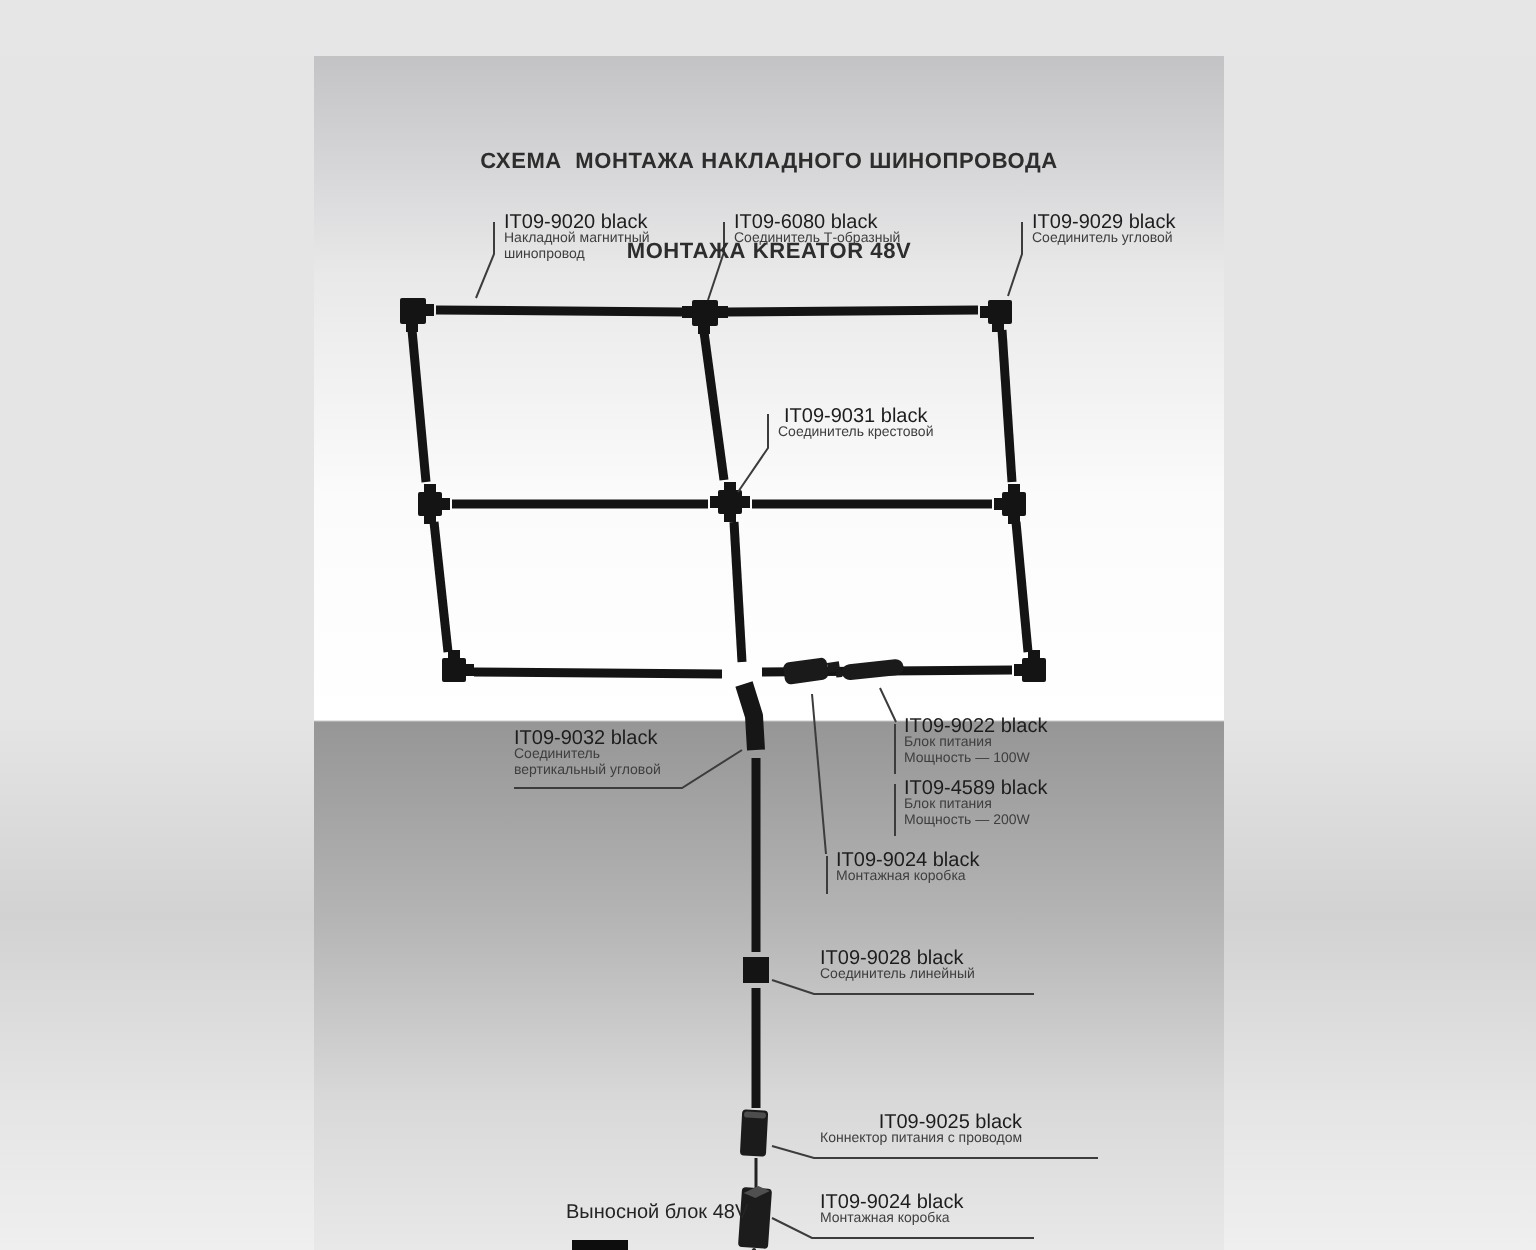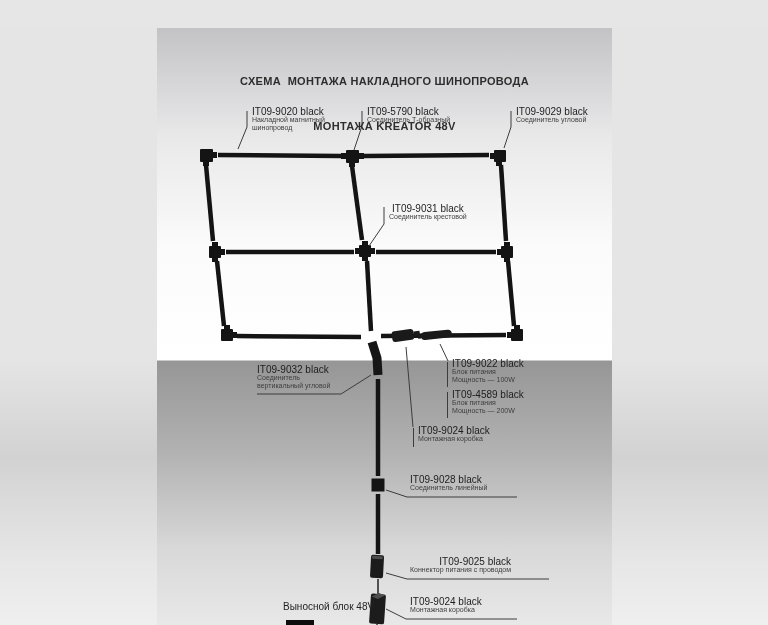--- a/index.html
+++ b/index.html
@@ -153,21 +153,21 @@
     <div>МОНТАЖА KREATOR 48V</div>
   </div>
 
   <div class="lbl" style="left:252px; top:80px;">
     <div class="part">IT09-9020 black</div>
     <div class="desc">Накладной магнитный</div>
     <div class="desc">шинопровод</div>
   </div>
 
   <div class="lbl" style="left:367px; top:80px;">
-    <div class="part">IT09-5790 black</div>
+    <div class="part">IT09-6080 black</div>
     <div class="desc">Соединитель Т-образный</div>
   </div>
 
   <div class="lbl" style="left:516px; top:80px;">
     <div class="part">IT09-9029 black</div>
     <div class="desc">Соединитель угловой</div>
   </div>
 
   <div class="lbl" style="left:389px; top:177px;text-align:center;">
     <div class="part">IT09-9031 black</div>

